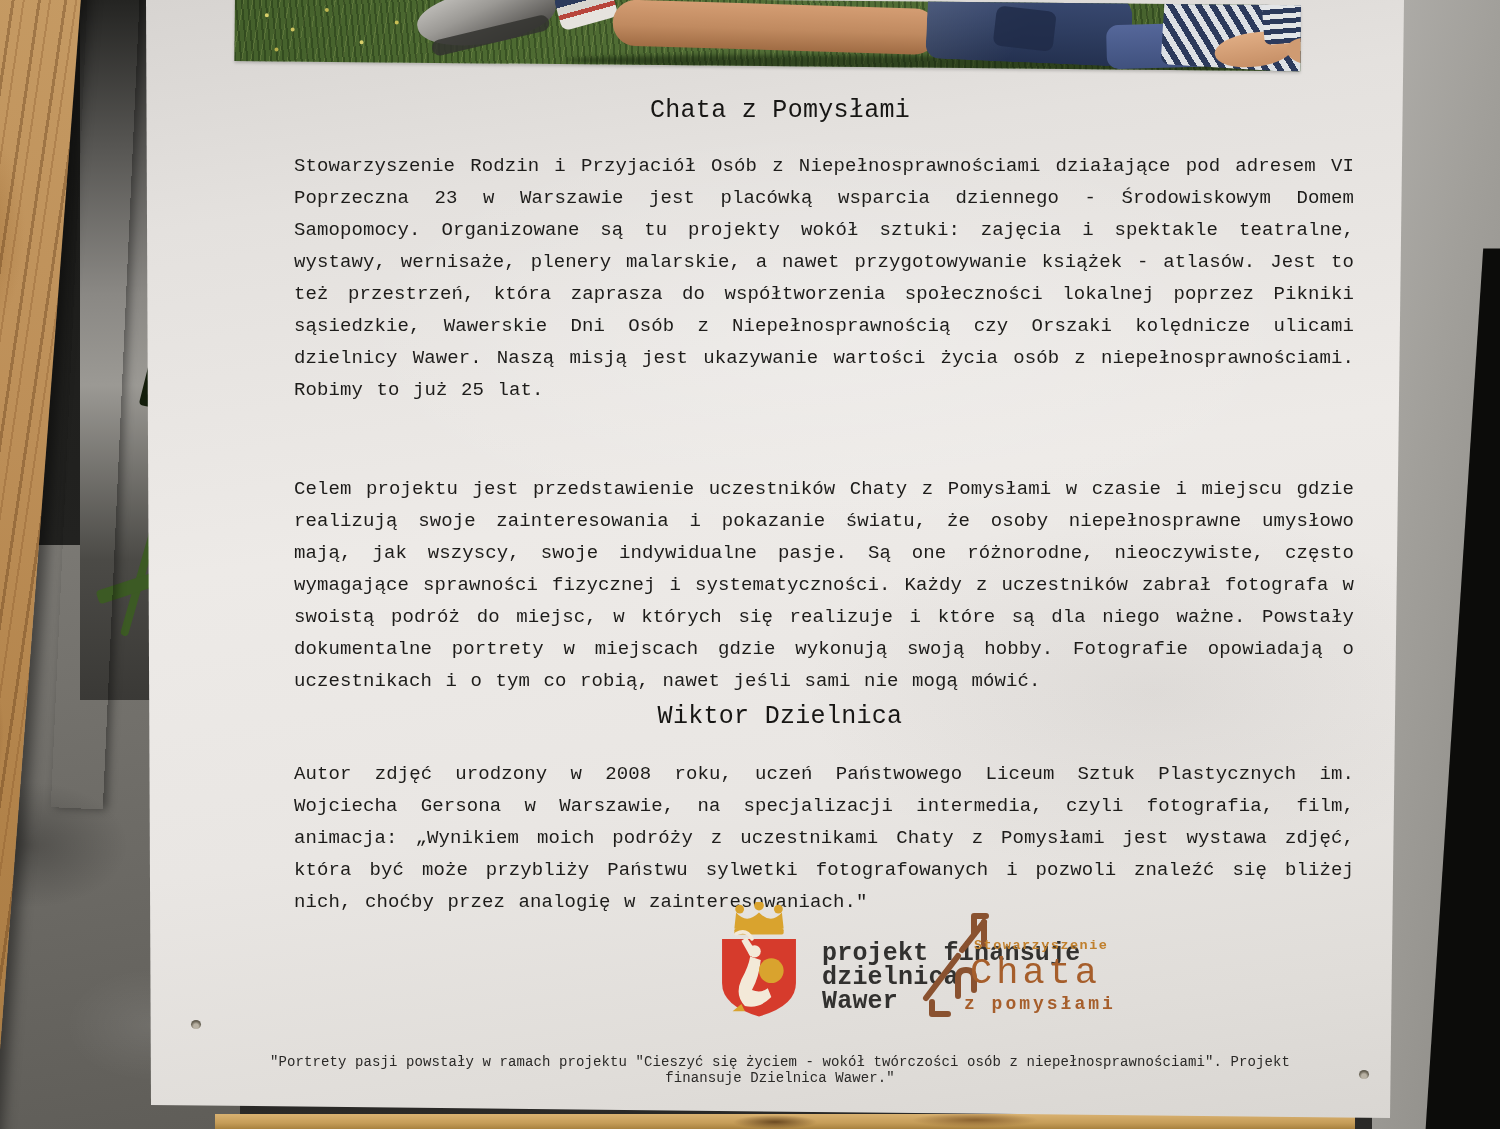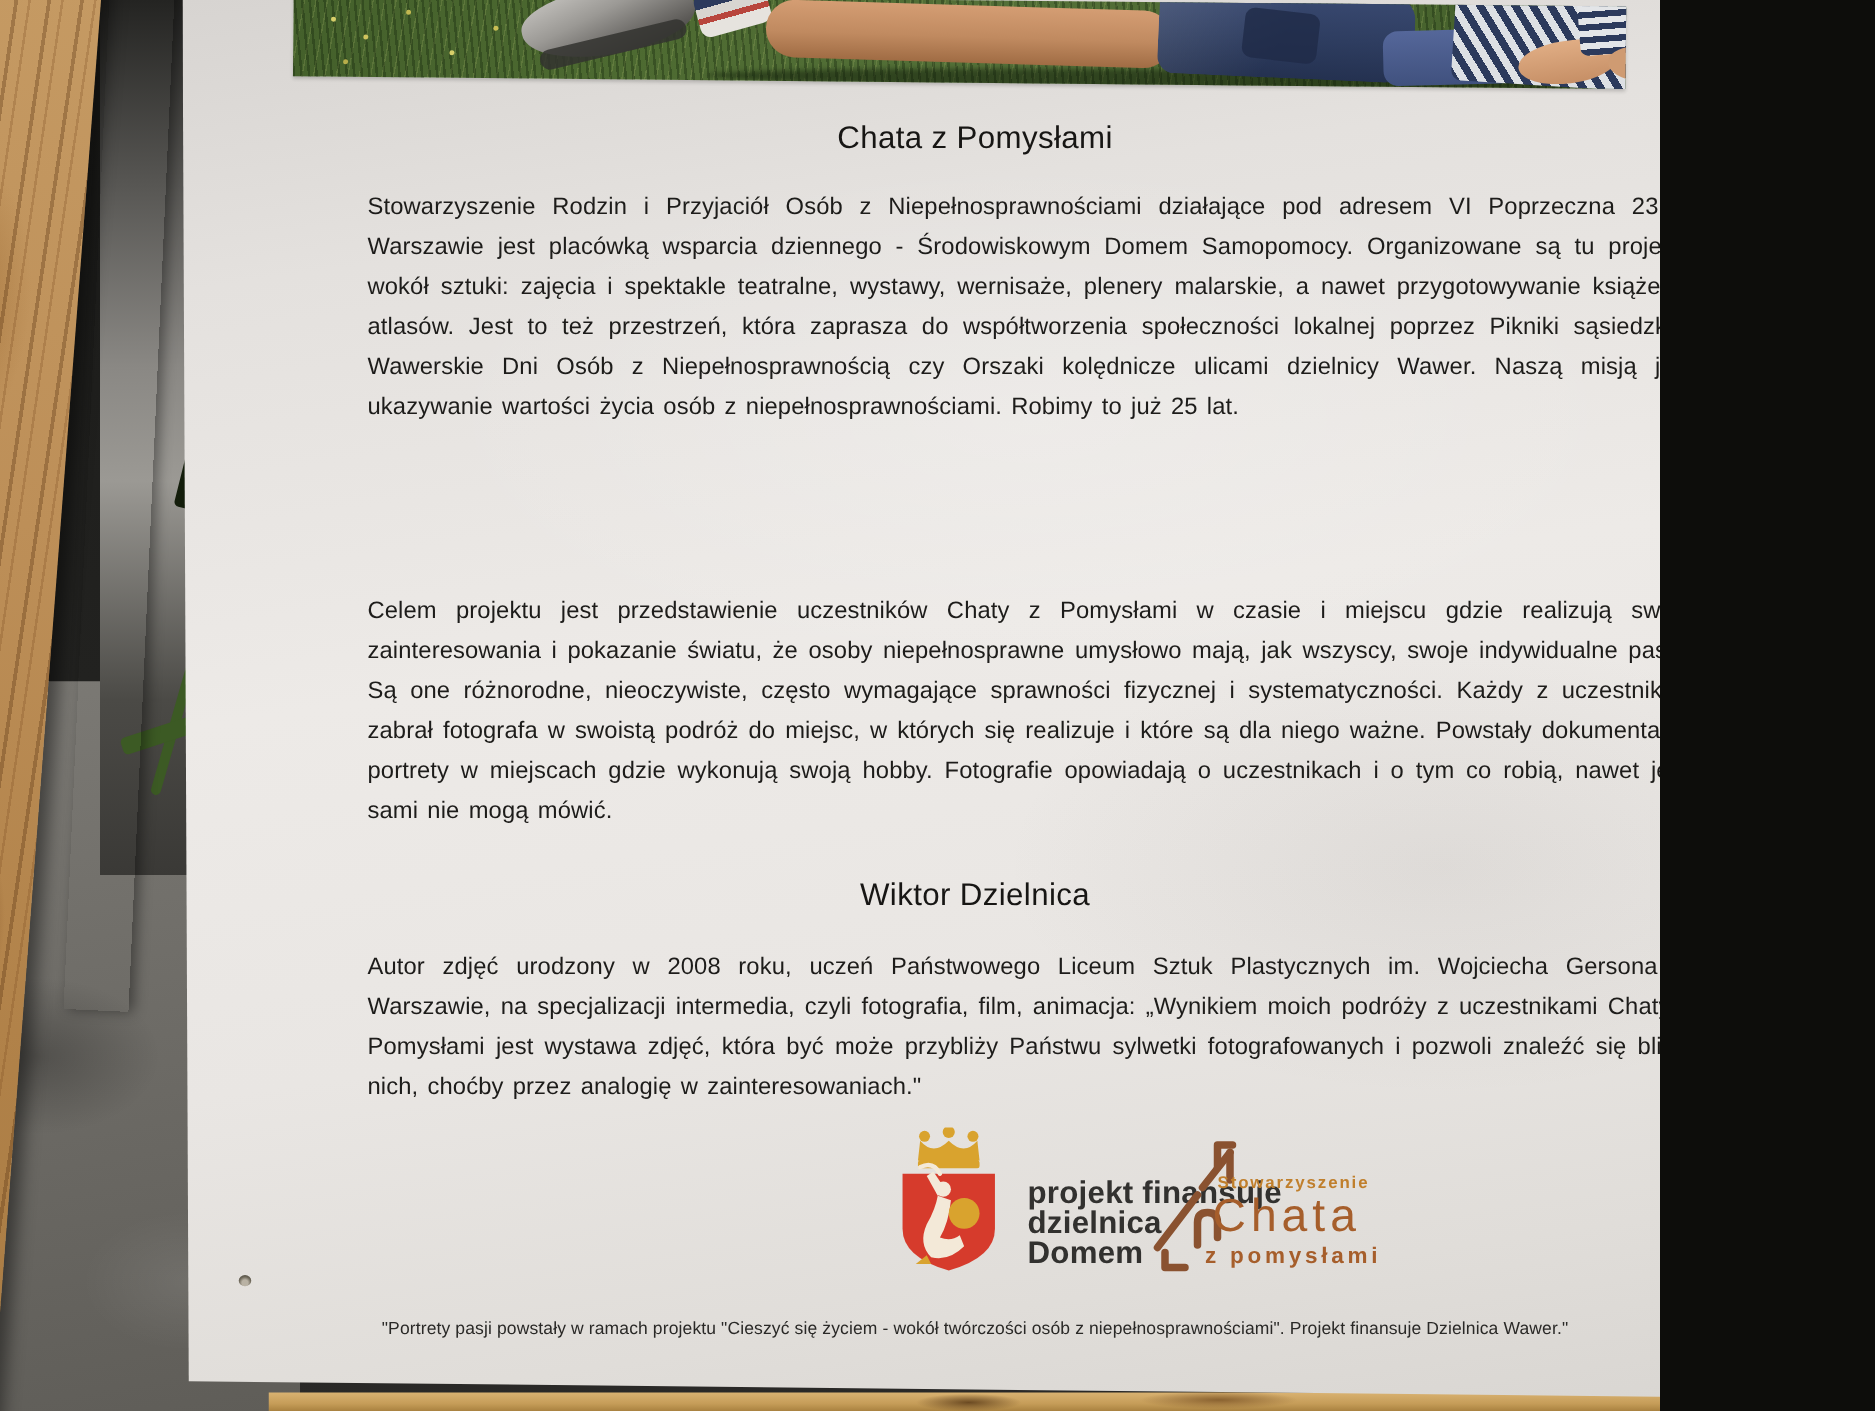--- a/index.html
+++ b/index.html
@@ -1,18 +1,18 @@
 <!DOCTYPE html>
 <html><head>
 <meta charset="utf-8">
 <style>
   html,body{margin:0;padding:0;background:#0d0d0b;}
-  .scene{position:relative;width:1328px;height:1129px;overflow:hidden;
+  .scene{position:relative;width:1500px;height:1129px;overflow:hidden;
          background:linear-gradient(180deg,#1b1b19 0%,#232321 55%,#2a2927 100%);
-         font-family:Liberation Sans, sans-serif;}
+         font-family:Liberation Mono, monospace;}
 
   
   .floor-left{position:absolute;left:0;top:545px;width:240px;height:584px;
     background:
       radial-gradient(140px 90px at 30px 300px, rgba(0,0,0,.25), transparent 70%),
       radial-gradient(120px 80px at 150px 480px, rgba(255,255,255,.08), transparent 70%),
       linear-gradient(170deg,#7b7974 0%,#6e6c67 45%,#5f5d58 100%);}
   .gap-bg{position:absolute;left:80px;top:0;width:180px;height:700px;
     background:linear-gradient(180deg,#242422 0%,#8a8884 42%,#9b9994 55%,#4b4a46 80%,#3a3936 100%);}
   .pot{position:absolute;left:196px;top:300px;width:60px;height:120px;background:#c9c6c0;opacity:.8;}
@@ -181,21 +181,21 @@
           <path d="M40 62 L30 44 L36 40 L48 58 Z" fill="#f3e9d8"></path>
           <path d="M24 36 Q36 30 42 42" stroke="#f3e9d8" stroke-width="4" fill="none" stroke-linecap="round"></path>
           <circle cx="64" cy="78" r="14" fill="#d9a32e"></circle>
           <path d="M30 116 L20 124 L34 124 Z" fill="#d9a32e"></path>
         </g>
       </svg>
 
       <div class="wawer-text">
         <div>projekt finansuje</div>
         <div>dzielnica</div>
-        <div>Domem</div>
+        <div>Wawer</div>
       </div>
 
       <div class="chata">
         <svg viewBox="0 0 230 110" style="position:absolute;left:0;top:0;width:230px;height:110px;" fill="none" stroke="#8a5230" stroke-width="6" stroke-linecap="round">
           <path d="M8 88 L40 46"></path>
           <path d="M44 40 L66 12"></path>
           <path d="M66 12 L66 34"></path>
           <path d="M56 6 L56 24 M56 6 L68 6"></path>
           <path d="M14 92 L14 104 M14 104 L30 104"></path>
           <path d="M40 86 L40 68 Q40 60 48 60 Q56 60 56 68 L56 80"></path>

